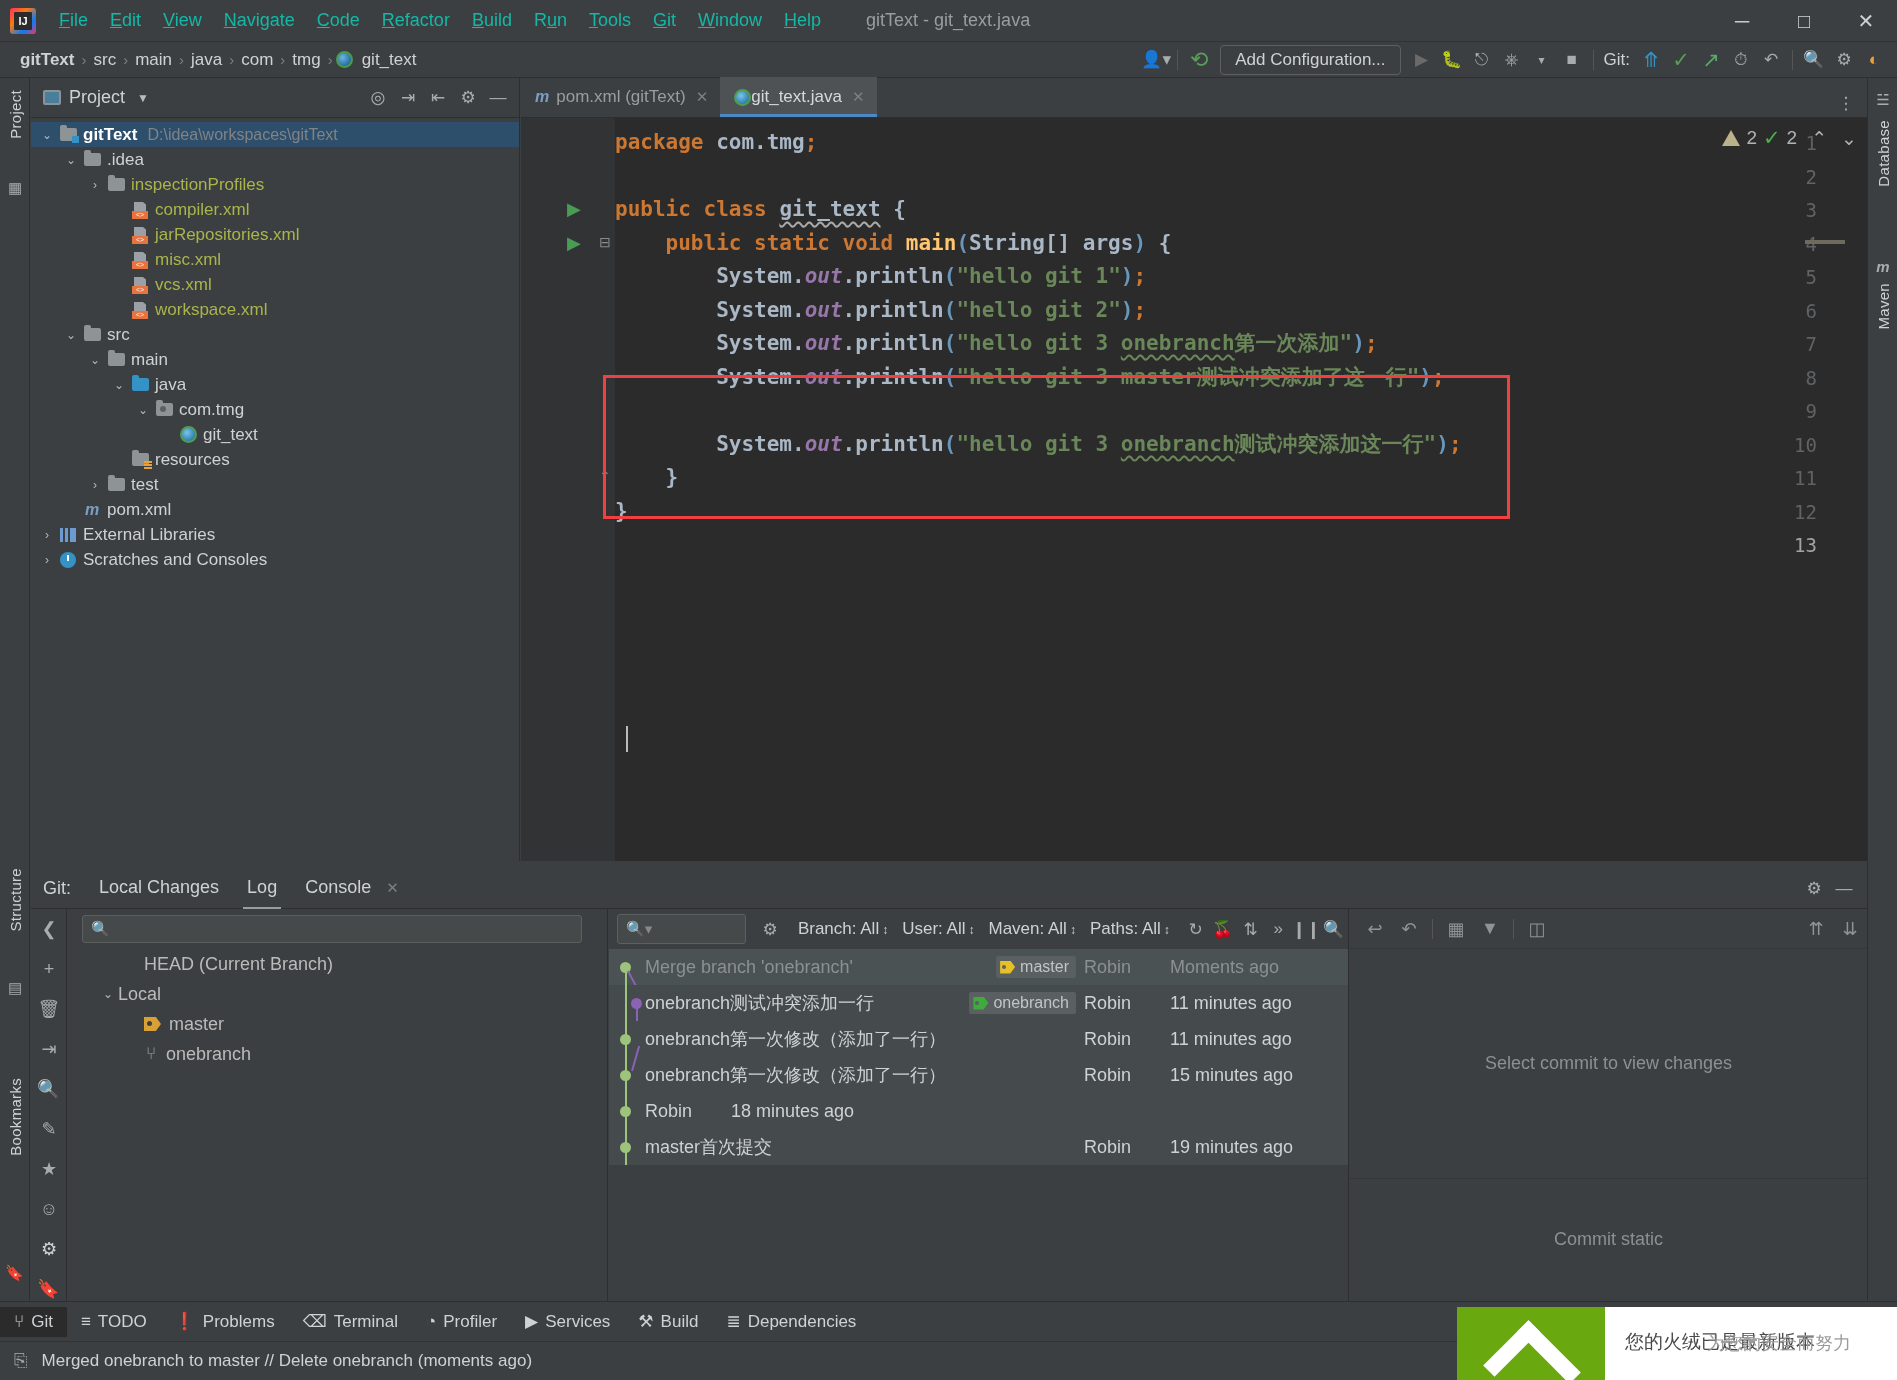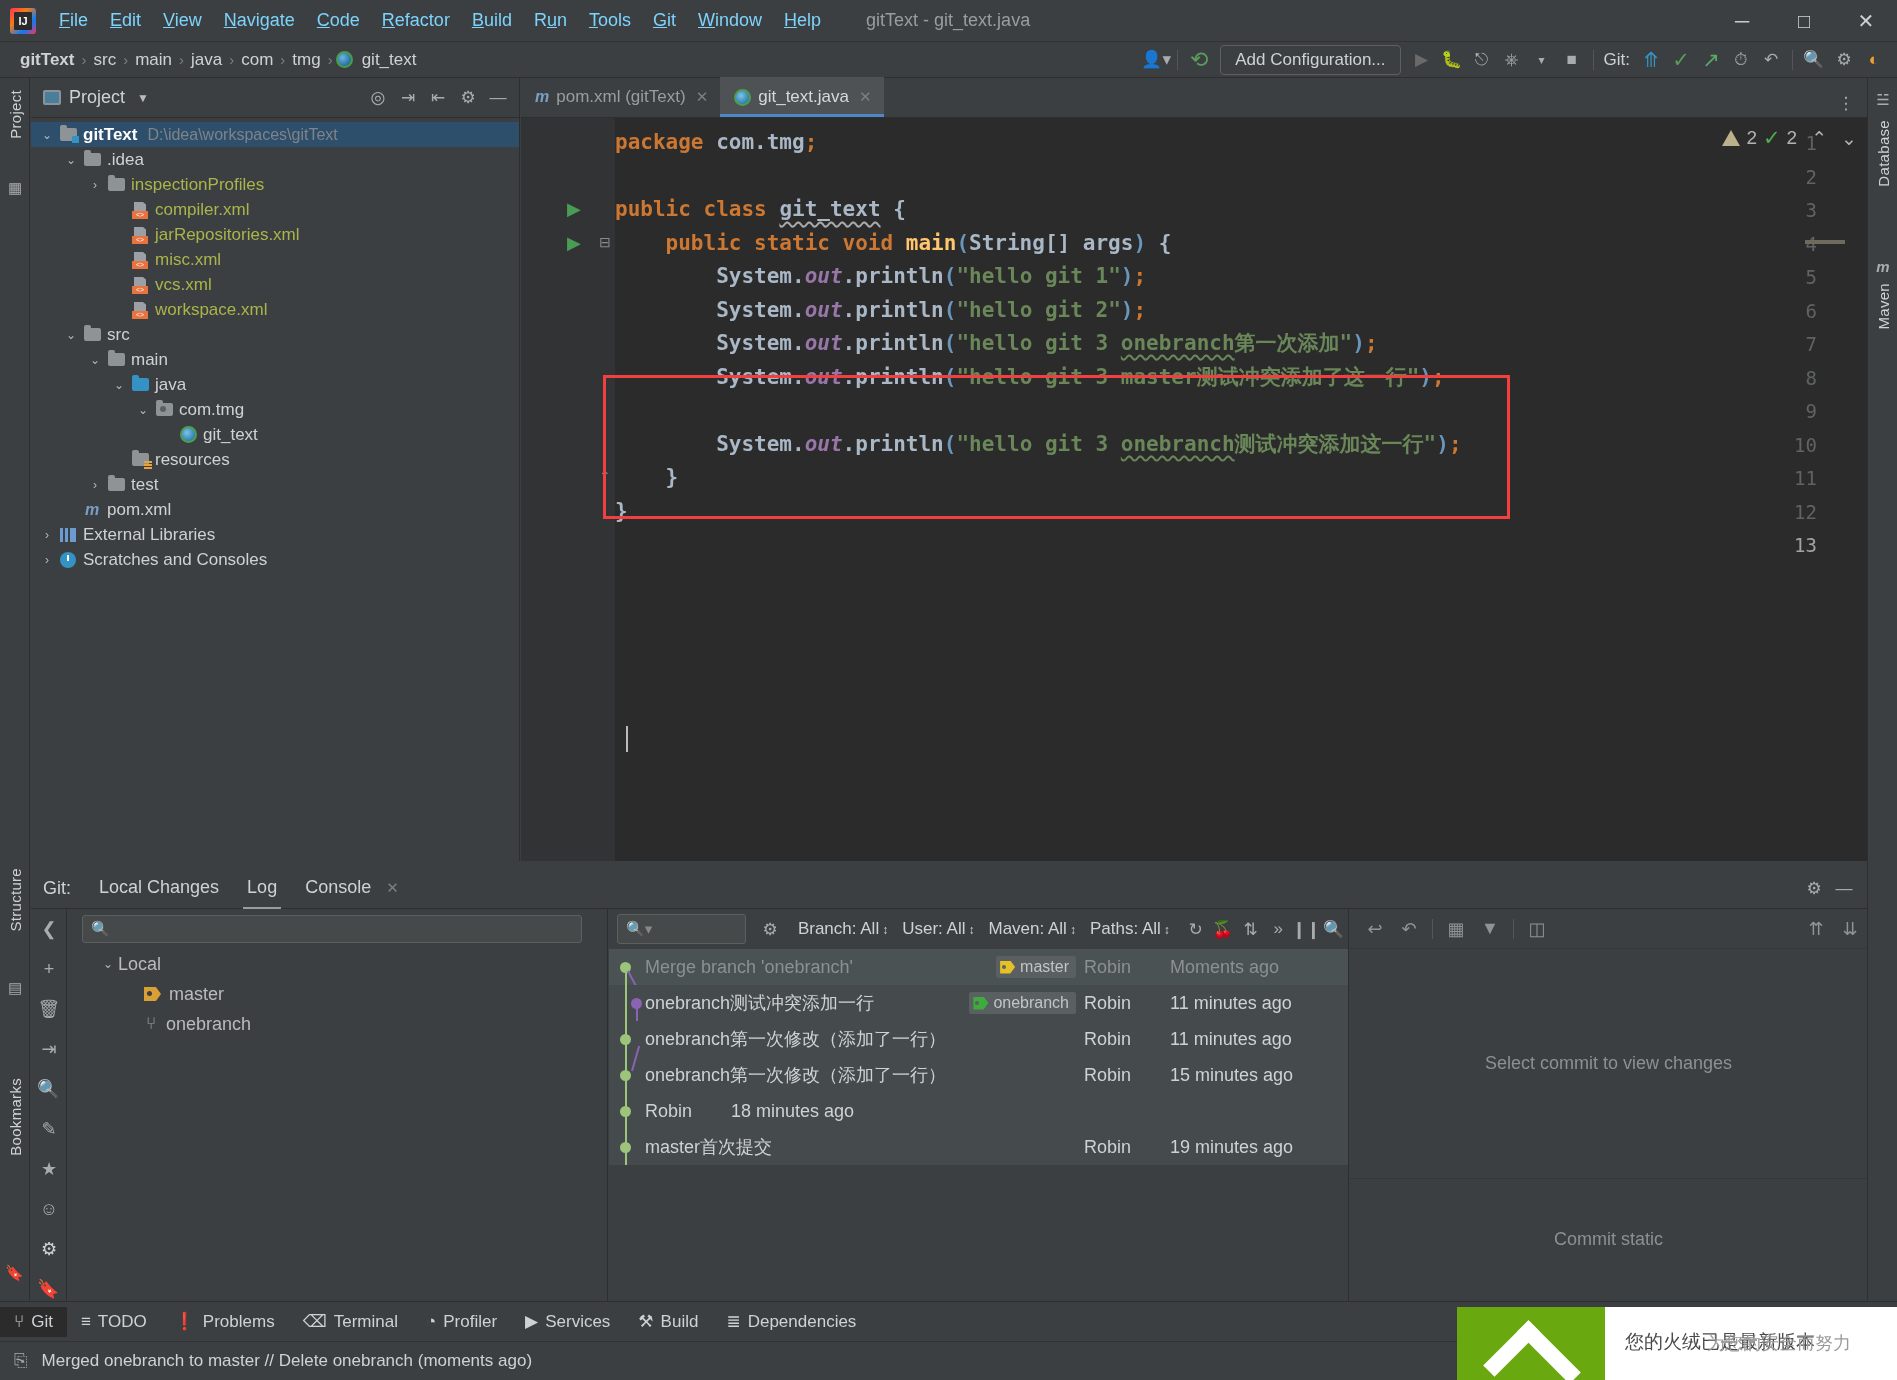--- a/index.html
+++ b/index.html
@@ -22,21 +22,21 @@
     width:26px;height:26px;margin-left:10px;margin-right:12px;border-radius:3px;
     background:linear-gradient(135deg,#fe315d 0%,#f97a12 35%,#087cfa 70%,#fe315d 100%);
     position:relative;
   }
   .ij-logo::after{
     content:"IJ"; position:absolute; inset:4px; background:#2b2b2b; color:#fff;
     font-size:11px; font-weight:bold; display:flex; align-items:center; justify-content:center;
     border-radius:1px;
   }
   .menu-item{
-    padding:4px 11px; font-size:18px; color:#7dd3fc; cursor:default; white-space:nowrap;
+    padding:4px 11px; font-size:18px; color:#14b8a6; cursor:default; white-space:nowrap;
   }
   .menu-item .u{ text-decoration:underline; }
   .win-title{ margin-left:34px; font-size:18px; color:#9a9d9e; }
   .win-btns{ position:absolute; right:0; top:0; height:42px; display:flex; align-items:center; }
   .win-btn{ width:62px; height:42px; display:flex; align-items:center; justify-content:center;
             font-size:20px; color:#cfd2d4; }
 
   
   .navbar{
     position:absolute; top:42px; left:0; width:1897px; height:36px;
@@ -478,21 +478,21 @@
 
   <div class="editor-wrap">
     <div class="tabbar">
       <div class="tab">
         <span class="mico">m</span>
         <span style="margin-left:7px">pom.xml (gitText)</span>
         <span class="x">✕</span>
       </div>
       <div class="tab active">
         <span class="classico"></span>
-        <span style="margin-left:7px">git_text.java</span>
+        <span style="">git_text.java</span>
         <span class="x">✕</span>
       </div>
       <div class="tabbar-right">
         <span class="tb-ico">⋮</span>
       </div>
     </div>
 
     <div class="code-area">
       <div class="gutter"></div>
       <div id="gutter-lines">
@@ -578,20 +578,25 @@
     </div>
 
     <div class="branchpane">
       <div class="search-row">
         <div class="searchbox-sm">
           <span>🔍</span>
         </div>
       </div>
       <div id="branch-tree">
           <div class="brow">
+            <span style="display:inline-block;width:26px"></span>
+            <span class="arrow"></span>
+            <span>HEAD (Current Branch)</span>
+          </div>
+          <div class="brow">
             <span style="display:inline-block;width:0px"></span>
             <span class="arrow">⌄</span>
             <span>Local</span>
           </div>
           <div class="brow">
             <span style="display:inline-block;width:26px"></span>
             <span class="arrow"></span>
             <span class="tagico"></span>
             <span>master</span>
           </div>

